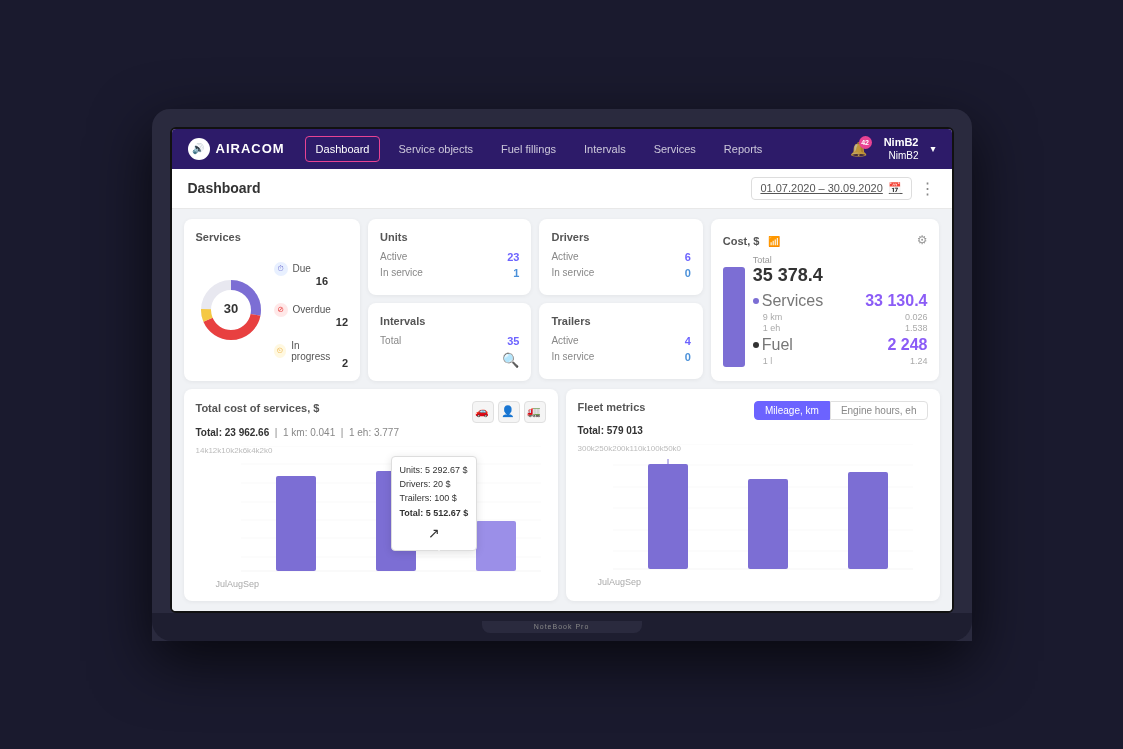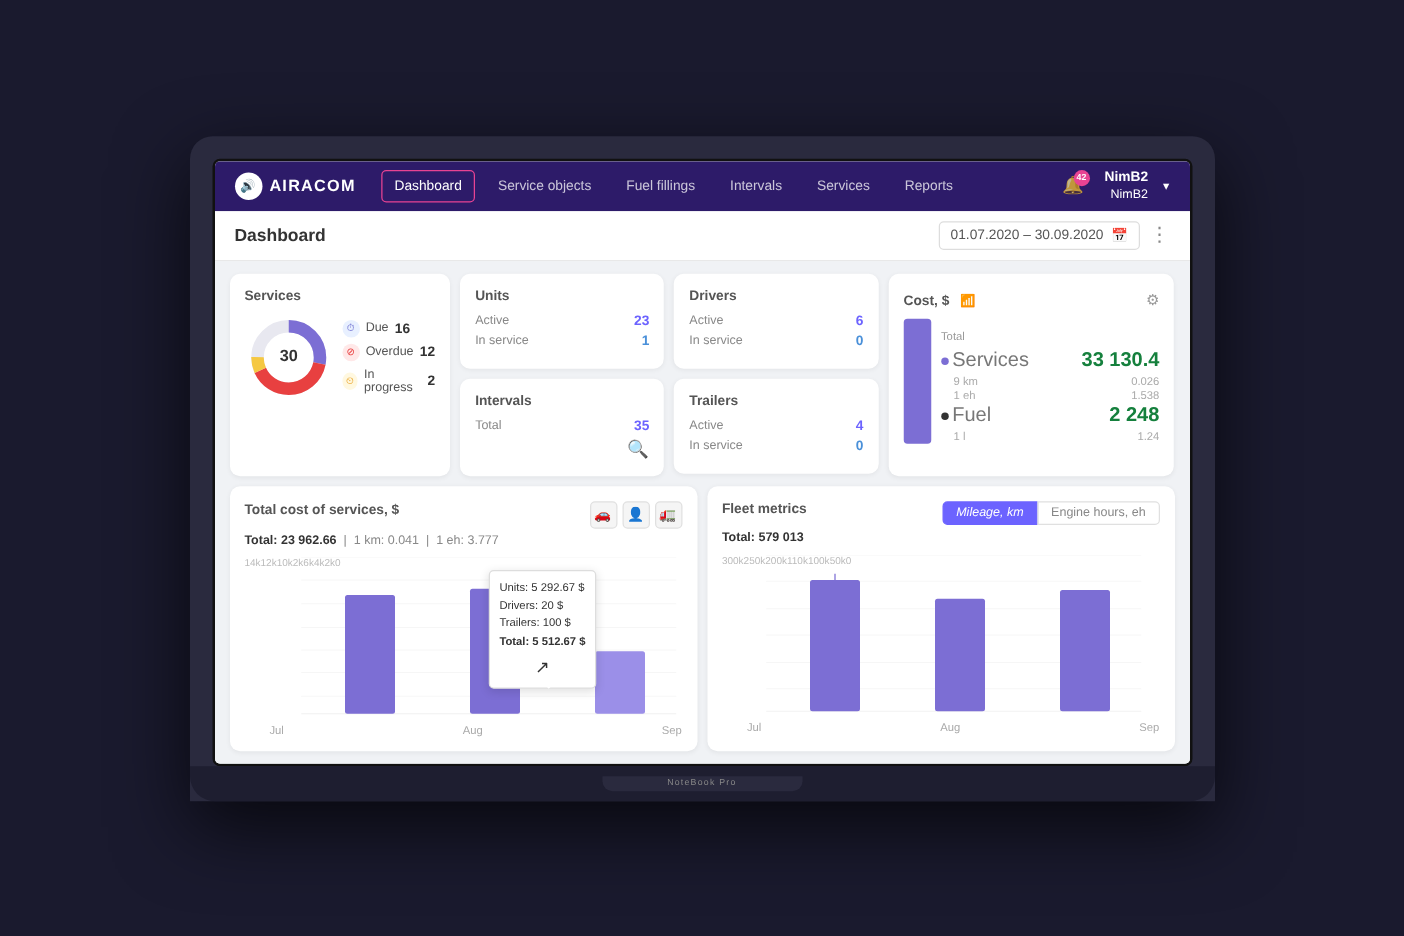--- a/index.html
+++ b/index.html
@@ -143,20 +143,21 @@
     }
     .date-range {
       display: flex;
       align-items: center;
       gap: 6px;
       font-size: 11px;
       color: #555;
       border: 1px solid #ddd;
       padding: 4px 8px;
       border-radius: 4px;
+      text-decoration: underline;
     }
     .header-dots {
       font-size: 16px;
       color: #888;
       margin-left: 8px;
       cursor: pointer;
     }
 
     
     .main-content {
@@ -217,21 +218,21 @@
       height: 14px;
       border-radius: 50%;
       display: flex;
       align-items: center;
       justify-content: center;
       font-size: 8px;
     }
     .legend-dot.due { background: #e8f0ff; color: #6666cc; }
     .legend-dot.overdue { background: #ffe8e8; color: #e84040; }
     .legend-dot.progress { background: #fff8e0; color: #e8a020; }
-    .legend-val { font-weight: 700; color: #333; font-size: 11px; }
+    .legend-val { font-weight: 700; color: #333; font-size: 11px; margin-top: 24px; }
 
     
     .stat-row {
       display: flex;
       justify-content: space-between;
       align-items: center;
       margin-bottom: 4px;
     }
     .stat-label { font-size: 10px; color: #888; }
     .stat-value { font-size: 11px; font-weight: 700; color: #333; }
@@ -251,21 +252,21 @@
     .cost-total-label { font-size: 9px; color: #999; }
     .cost-total-value { font-size: 18px; font-weight: 700; color: #333; }
     .cost-detail-row {
       display: flex;
       align-items: center;
       justify-content: space-between;
       margin-bottom: 2px;
     }
     .cost-detail-label { color: #777; display: flex; align-items: center; gap: 3px; }
     .cost-detail-dot { width: 6px; height: 6px; border-radius: 50%; }
-    .cost-detail-val { font-weight: 600; color: #15803d; }
+    .cost-detail-val { font-weight: 600; color: #8b5cf6; }
     .cost-sub-row {
       display: flex;
       justify-content: space-between;
       color: #aaa;
       font-size: 9px;
       margin-left: 10px;
       margin-bottom: 1px;
     }
     .wifi-icon { font-size: 10px; color: #999; margin-left: 4px; }
     .gear-icon { font-size: 12px; color: #999; cursor: pointer; }
@@ -328,21 +329,21 @@
       border: 1px solid #e0e0e0;
       cursor: pointer;
       background: white;
       color: #888;
     }
     .fleet-tab.active {
       background: #6c63ff;
       color: white;
       border-color: #6c63ff;
     }
-    .fleet-tab:first-child { border-radius: 4px 0 0 4px; font-style: italic; }
+    .fleet-tab:first-child { border-radius: 4px 0 0 4px; }
     .fleet-tab:last-child { border-radius: 0 4px 4px 0; }
 
     
     .tooltip-box {
       position: absolute;
       background: white;
       border: 1px solid #ddd;
       border-radius: 4px;
       padding: 6px 8px;
       font-size: 9px;
@@ -370,21 +371,21 @@
       height: 100%;
       display: flex;
       flex-direction: row;
       justify-content: space-between;
       font-size: 8px;
       color: #bbb;
       width: 20px;
     }
     .x-axis-labels {
       display: flex;
-      justify-content: space-between;
+      justify-content: flex-start;
       font-size: 9px;
       color: #aaa;
       margin-top: 3px;
       padding-left: 20px;
     }
   </style>
 </head>
 <body>
 
 <div class="laptop-outer">
@@ -519,20 +520,21 @@
               <span class="card-title">Cost, $</span>
               <span class="wifi-icon">📶</span>
             </div>
             <span class="gear-icon">⚙</span>
           </div>
           <div style="display:flex;gap:8px;align-items:flex-end;">
 
             <div style="width:22px;height:100px;background:#7c6ed4;border-radius:3px;flex-shrink:0;"></div>
             <div style="flex:1;">
               <div class="cost-total-label">Total</div>
+              <div class="cost-total-value">35 378.4</div>
               <div style="height:6px;"></div>
               <div class="cost-detail-row">
                 <div class="cost-detail-label">
                   <span class="cost-detail-dot" style="background:#7c6ed4;"></span>
                   <span>Services</span>
                 </div>
                 <span class="cost-detail-val">33 130.4</span>
               </div>
               <div class="cost-sub-row">
                 <span>9 km</span>

